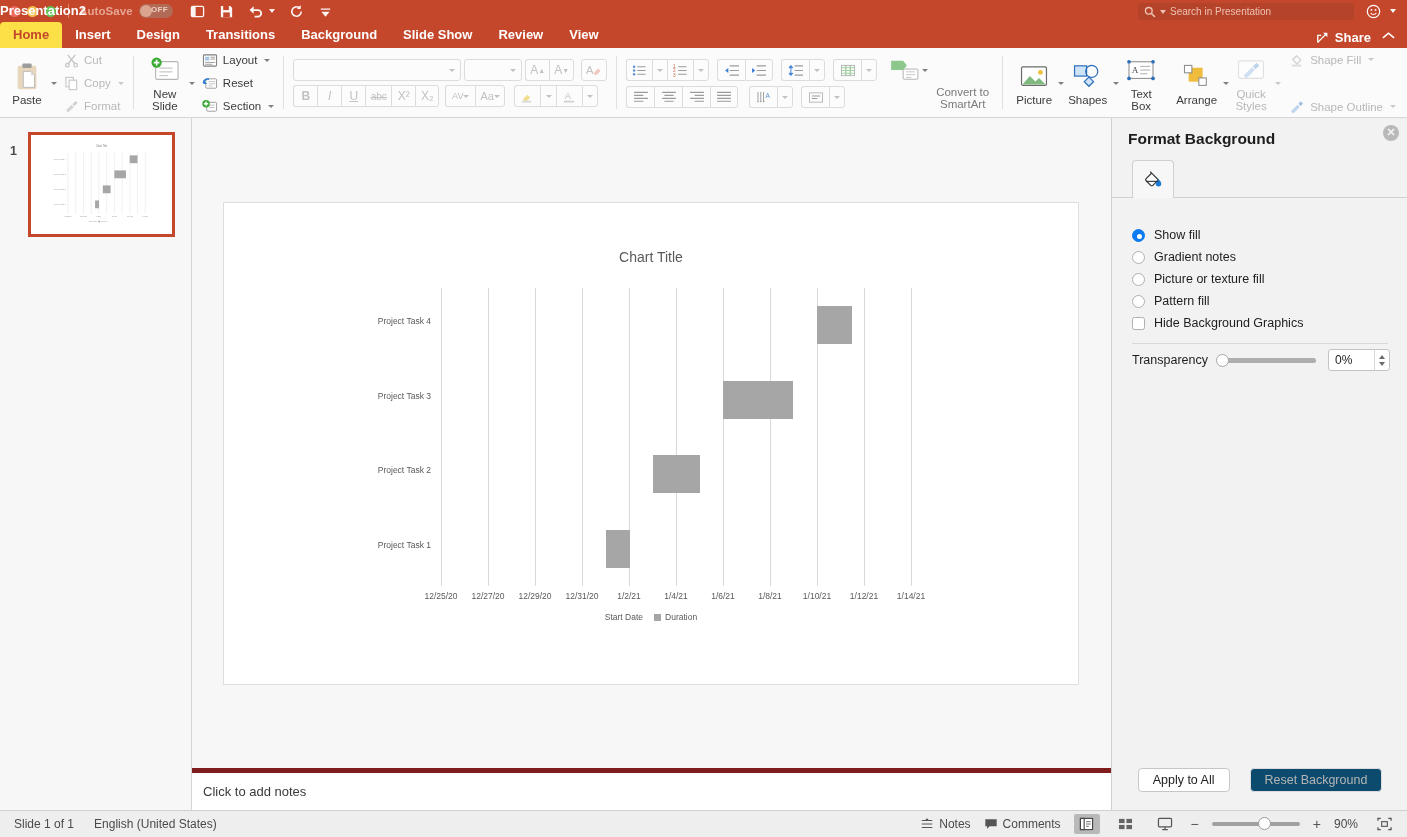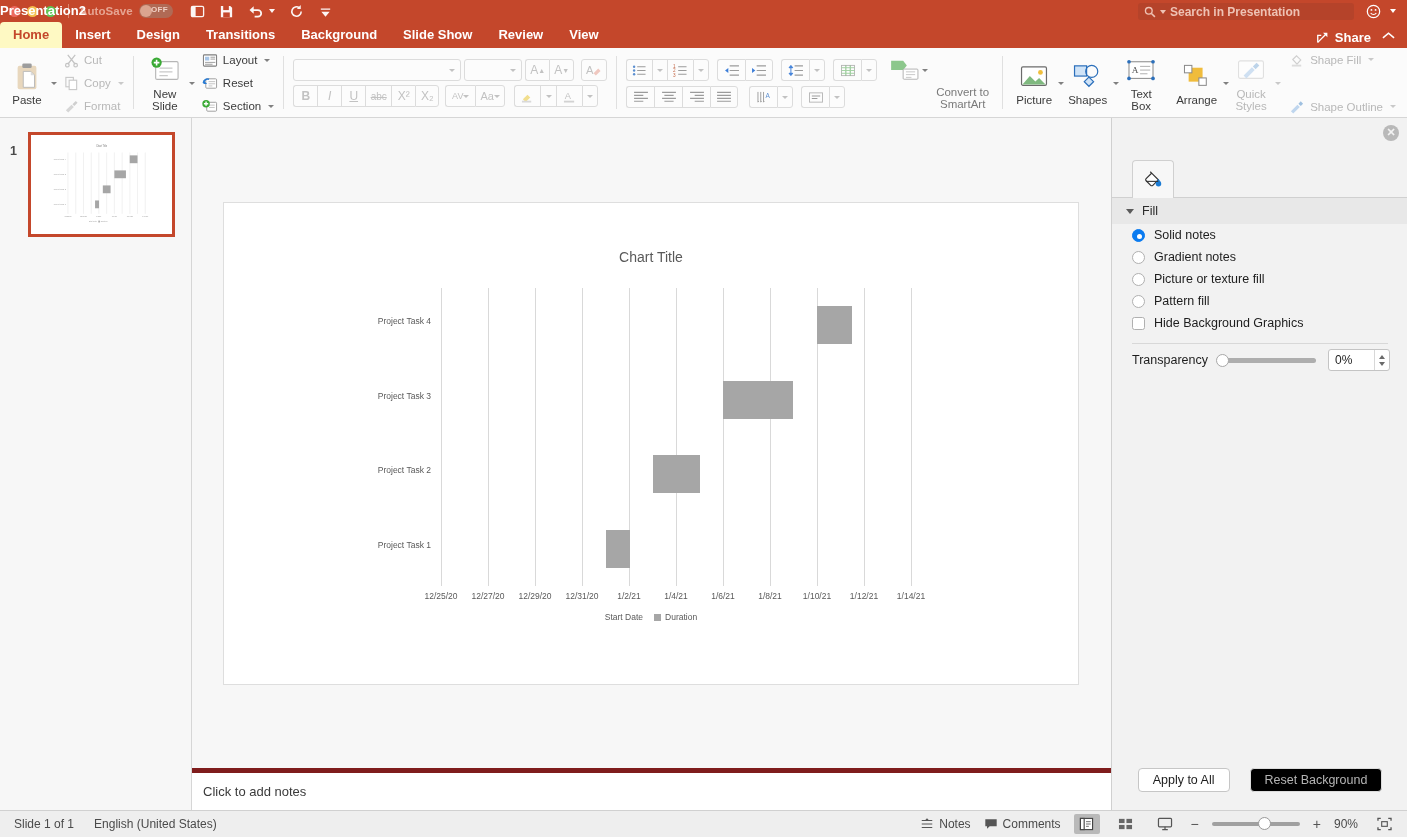--- a/index.html
+++ b/index.html
@@ -37,36 +37,36 @@
   .title-center {
     position:absolute; left:0; right:0; top:0; height:22px; line-height:22px;
     text-align:left; color:#ffffff; font-size:13px; font-weight:600;
     pointer-events:none;
   }
   .search-box {
     position:absolute; right:53px; top:3px; width:216px; height:17px;
     background:#b5432a; border-radius:3px; display:flex; align-items:center;
     padding:0 6px; gap:4px;
   }
-  .search-box .ph { color:#eec2b4; font-size:12px; font-weight:700; }
+  .search-box .ph { color:#eec2b4; font-size:10px; font-weight:400; }
   .smiley { position:absolute; right:26px; top:4px; color:#fff; }
   .tb-caret { position:absolute; right:11px; top:9px;
     border-left:3.5px solid transparent; border-right:3.5px solid transparent;
     border-top:4px solid #ffffff; }
 
   
   .tabrow {
     position:absolute; left:0; top:22px; width:1407px; height:26px;
     background:#c4472b; display:flex; align-items:flex-end;
   }
   .tab {
     height:26px; line-height:26px; padding:0 13px; color:#ffffff;
     font-size:13px; font-weight:600; cursor:default; white-space:nowrap;
   }
-  .tab.active { background:#fef9c3; color:#c4472b; border-radius:4px 4px 0 0; }
+  .tab.active { background:#fde047; color:#c4472b; border-radius:4px 4px 0 0; }
   .share {
     position:absolute; right:36px; bottom:3px; color:#ffffff;
     font-size:13px; font-weight:600; display:flex; align-items:center; gap:5px;
   }
   .ribbon-collapse {
     position:absolute; right:12px; bottom:5px; color:#fff; font-size:13px;
   }
 
   
   .ribbon {
@@ -253,21 +253,21 @@
     border-top:4px solid #6a6a6a; }
   .fb-footer {
     position:absolute; left:0; bottom:45px; width:296px;
     display:flex; justify-content:center; gap:20px;
   }
   .fbtn {
     height:24px; padding:0 14px; border-radius:4px; border:1px solid #c6c6c6;
     background:#ffffff; font-size:12.5px; color:#1d1d1d;
     display:flex; align-items:center; justify-content:center;
   }
-  .fbtn.disabled { color:#b5b5b5; background:#000000; border-color:#dcdcdc; }
+  .fbtn.disabled { color:#b5b5b5; background:#0c4a6e; border-color:#dcdcdc; }
 
   
   .statusbar {
     position:absolute; left:0; top:810px; width:1407px; height:27px;
     background:#eeeeee; border-top:1px solid #d0d0d0;
     display:flex; align-items:center;
   }
   .sb-left { display:flex; align-items:center; gap:20px; padding-left:14px; }
   .sb-txt { font-size:12px; color:#4a4a4a; }
   .sb-right {
@@ -842,38 +842,37 @@
         </div>
       </div>
     </div>
   </div>
 
   <div class="notes">
     <span class="nt">Click to add notes</span>
   </div>
 
   <div class="fbpanel">
+    <div class="fb-head">
+      <span class="fb-title">Format Background</span>
+    </div>
     <div class="fb-close">✕</div>
     <div class="fb-tabs">
       <div class="fb-tab">
         <svg width="22" height="22" viewBox="0 0 24 24">
           <path d="M9 3l1.5 1.5-6 6a1.6 1.6 0 000 2.3l5 5a1.6 1.6 0 002.3 0l6-6-7.3-7.3z" fill="#fff" stroke="#333" stroke-width="1.3"></path>
           <path d="M18 11c1.8 2.2 3 3.6 3 5a3 3 0 11-6 0c0-1.4 1.2-2.8 3-5z" fill="#1b7bd4"></path>
           <path d="M4.5 13.5h13.3" stroke="#333" stroke-width="1.2"></path>
         </svg>
       </div>
     </div>
-    <div class="fb-section">
-      <span class="sec-caret"></span>
-      <span class="sec-label">Fill</span>
-    </div>
     <div class="fb-body">
       <div class="radio-row">
         <span class="radio on"></span>
-        <span class="rl">Solid notes</span>
+        <span class="rl">Show fill</span>
       </div>
       <div class="radio-row">
         <span class="radio"></span>
         <span class="rl">Gradient notes</span>
       </div>
       <div class="radio-row">
         <span class="radio"></span>
         <span class="rl">Picture or texture fill</span>
       </div>
       <div class="radio-row">

